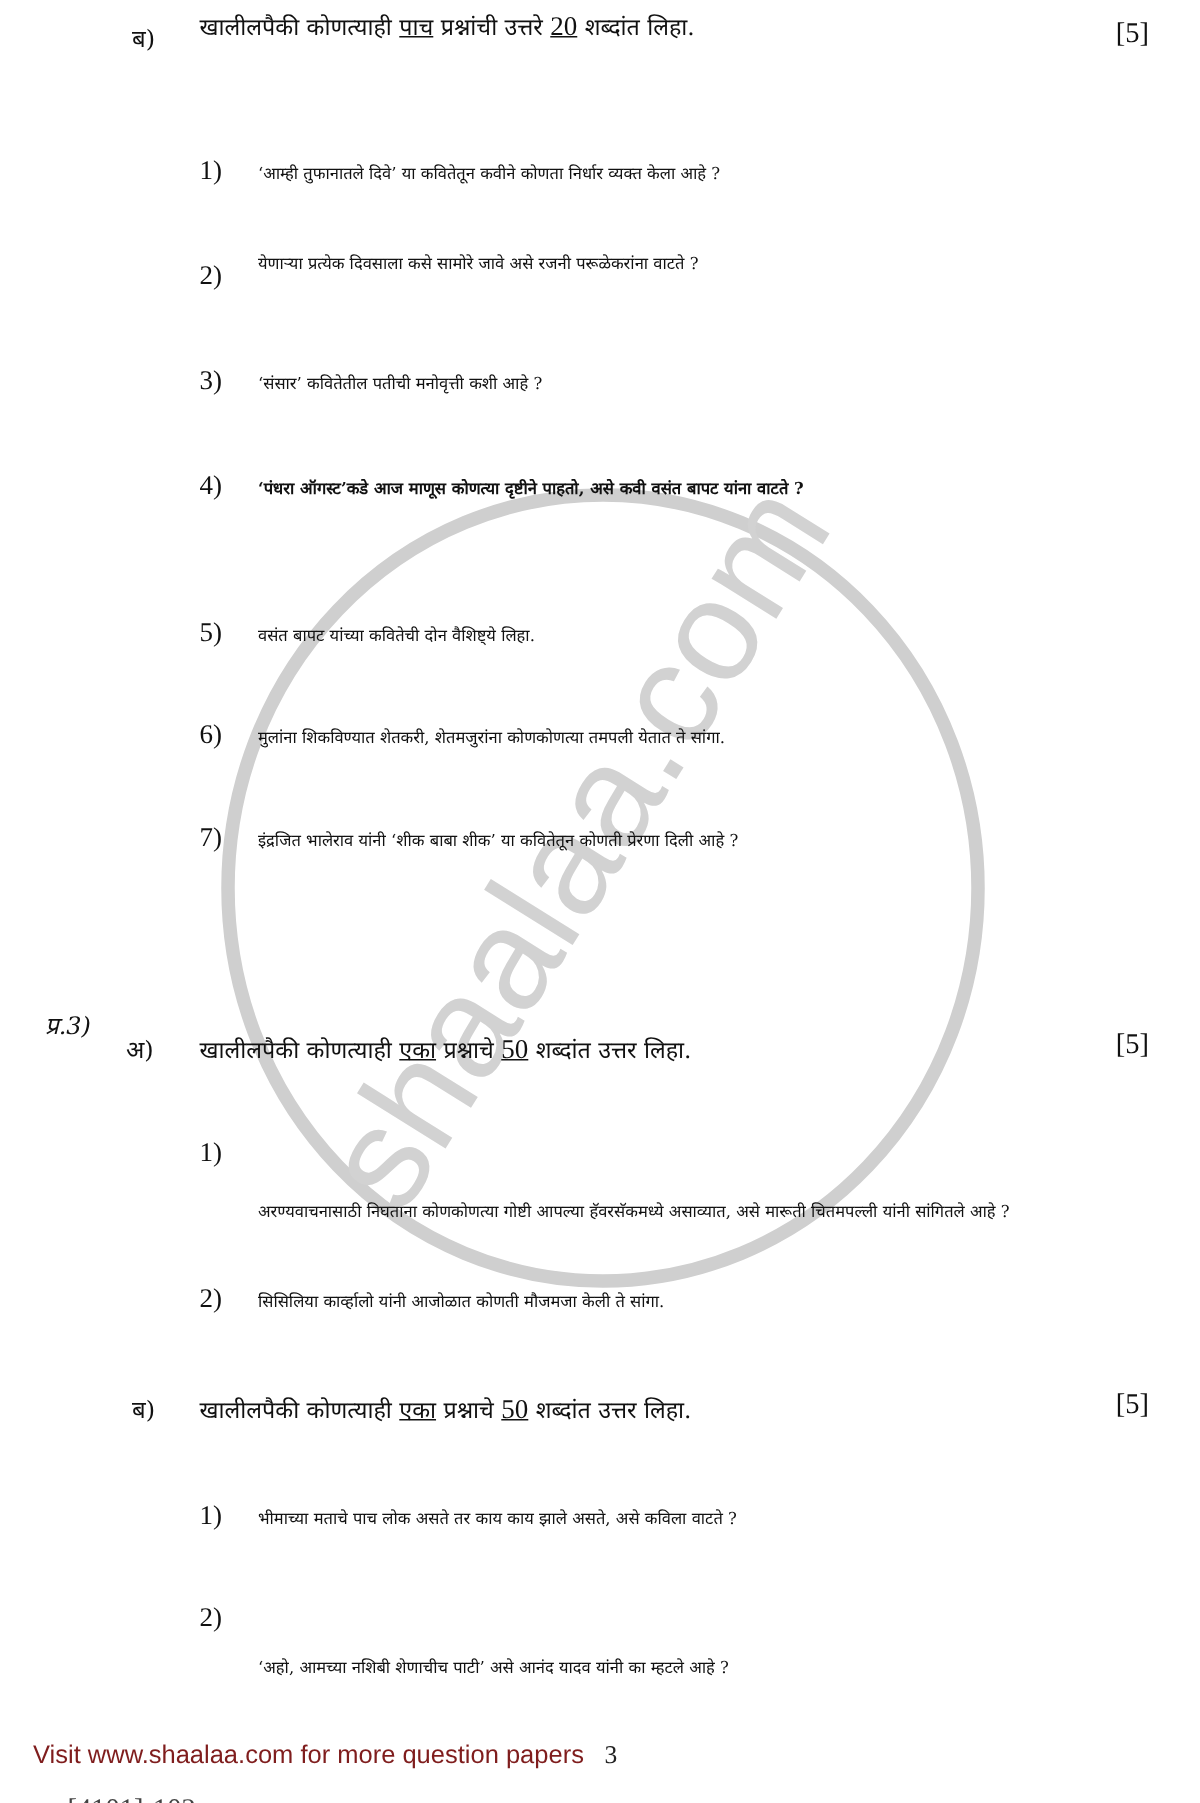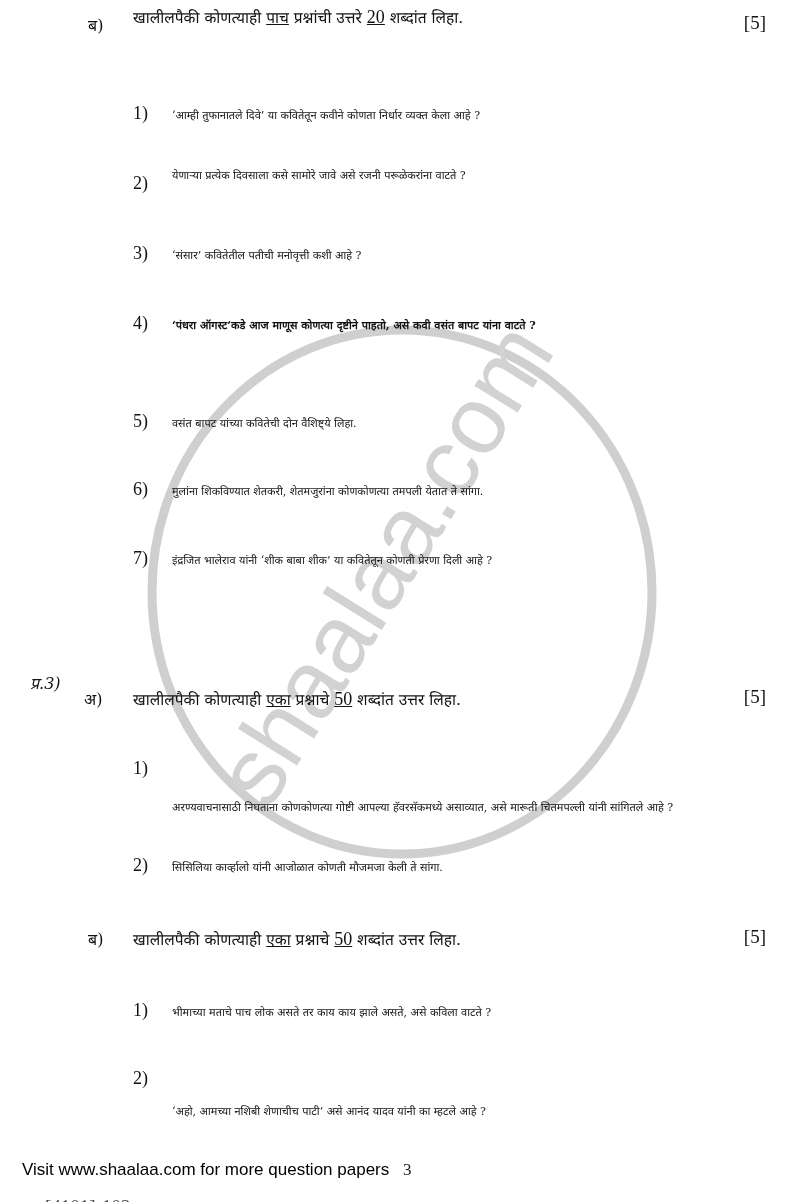--- a/index.html
+++ b/index.html
@@ -8,21 +8,21 @@
   .page { position: absolute; left: 0; top: 0; width: 800px; height: 1202px; }
   .watermark { position: absolute; left: 0; top: 0; width: 800px; height: 1202px; pointer-events: none; z-index: 0; }
   .content { position: absolute; left: 0; top: 0; width: 800px; height: 1202px; z-index: 1; }
   .row { position: absolute; font-size: 15.5px; line-height: 26px; white-space: nowrap; }
   .hdr-label { position: absolute; font-size: 16px; }
   .marks { position: absolute; right: 34px; font-family: "Liberation Serif", serif; font-size: 19px; }
   .num { position: absolute; left: 133px; font-family: "Liberation Serif", serif; font-size: 18px; }
   .qtext { position: absolute; left: 172px; font-size: 11px; line-height: 27px; width: 600px; white-space: normal; }
   .u { text-decoration: underline; }
   .latin { font-family: "Liberation Serif", serif; font-size: 18px; }
-  .footer { position: absolute; left: 22px; top: 1160px; font-family: "Liberation Sans", sans-serif; font-size: 17px; color: #000000; white-space: nowrap; }
+  .footer { position: absolute; left: 22px; top: 1160px; font-family: "Liberation Sans", sans-serif; font-size: 17px; color: #7f1d1d; white-space: nowrap; }
   .footer-overlay { position: absolute; left: 45px; top: 1160px; font-family: "Liberation Serif", serif; font-size: 19px; color: #222; white-space: nowrap; opacity: 0.85; margin-top: 36px; }
   .pageno { position: absolute; left: 403px; top: 1160px; font-family: "Liberation Serif", serif; font-size: 17px; color: #222; }
 </style>
 </head>
 <body>
 
 <div class="page">
 
   <svg class="watermark" viewBox="0 0 800 1202" xmlns="http://www.w3.org/2000/svg">
     <ellipse cx="402" cy="592" rx="250" ry="262" fill="none" stroke="#cfcfcf" stroke-width="9"></ellipse>

